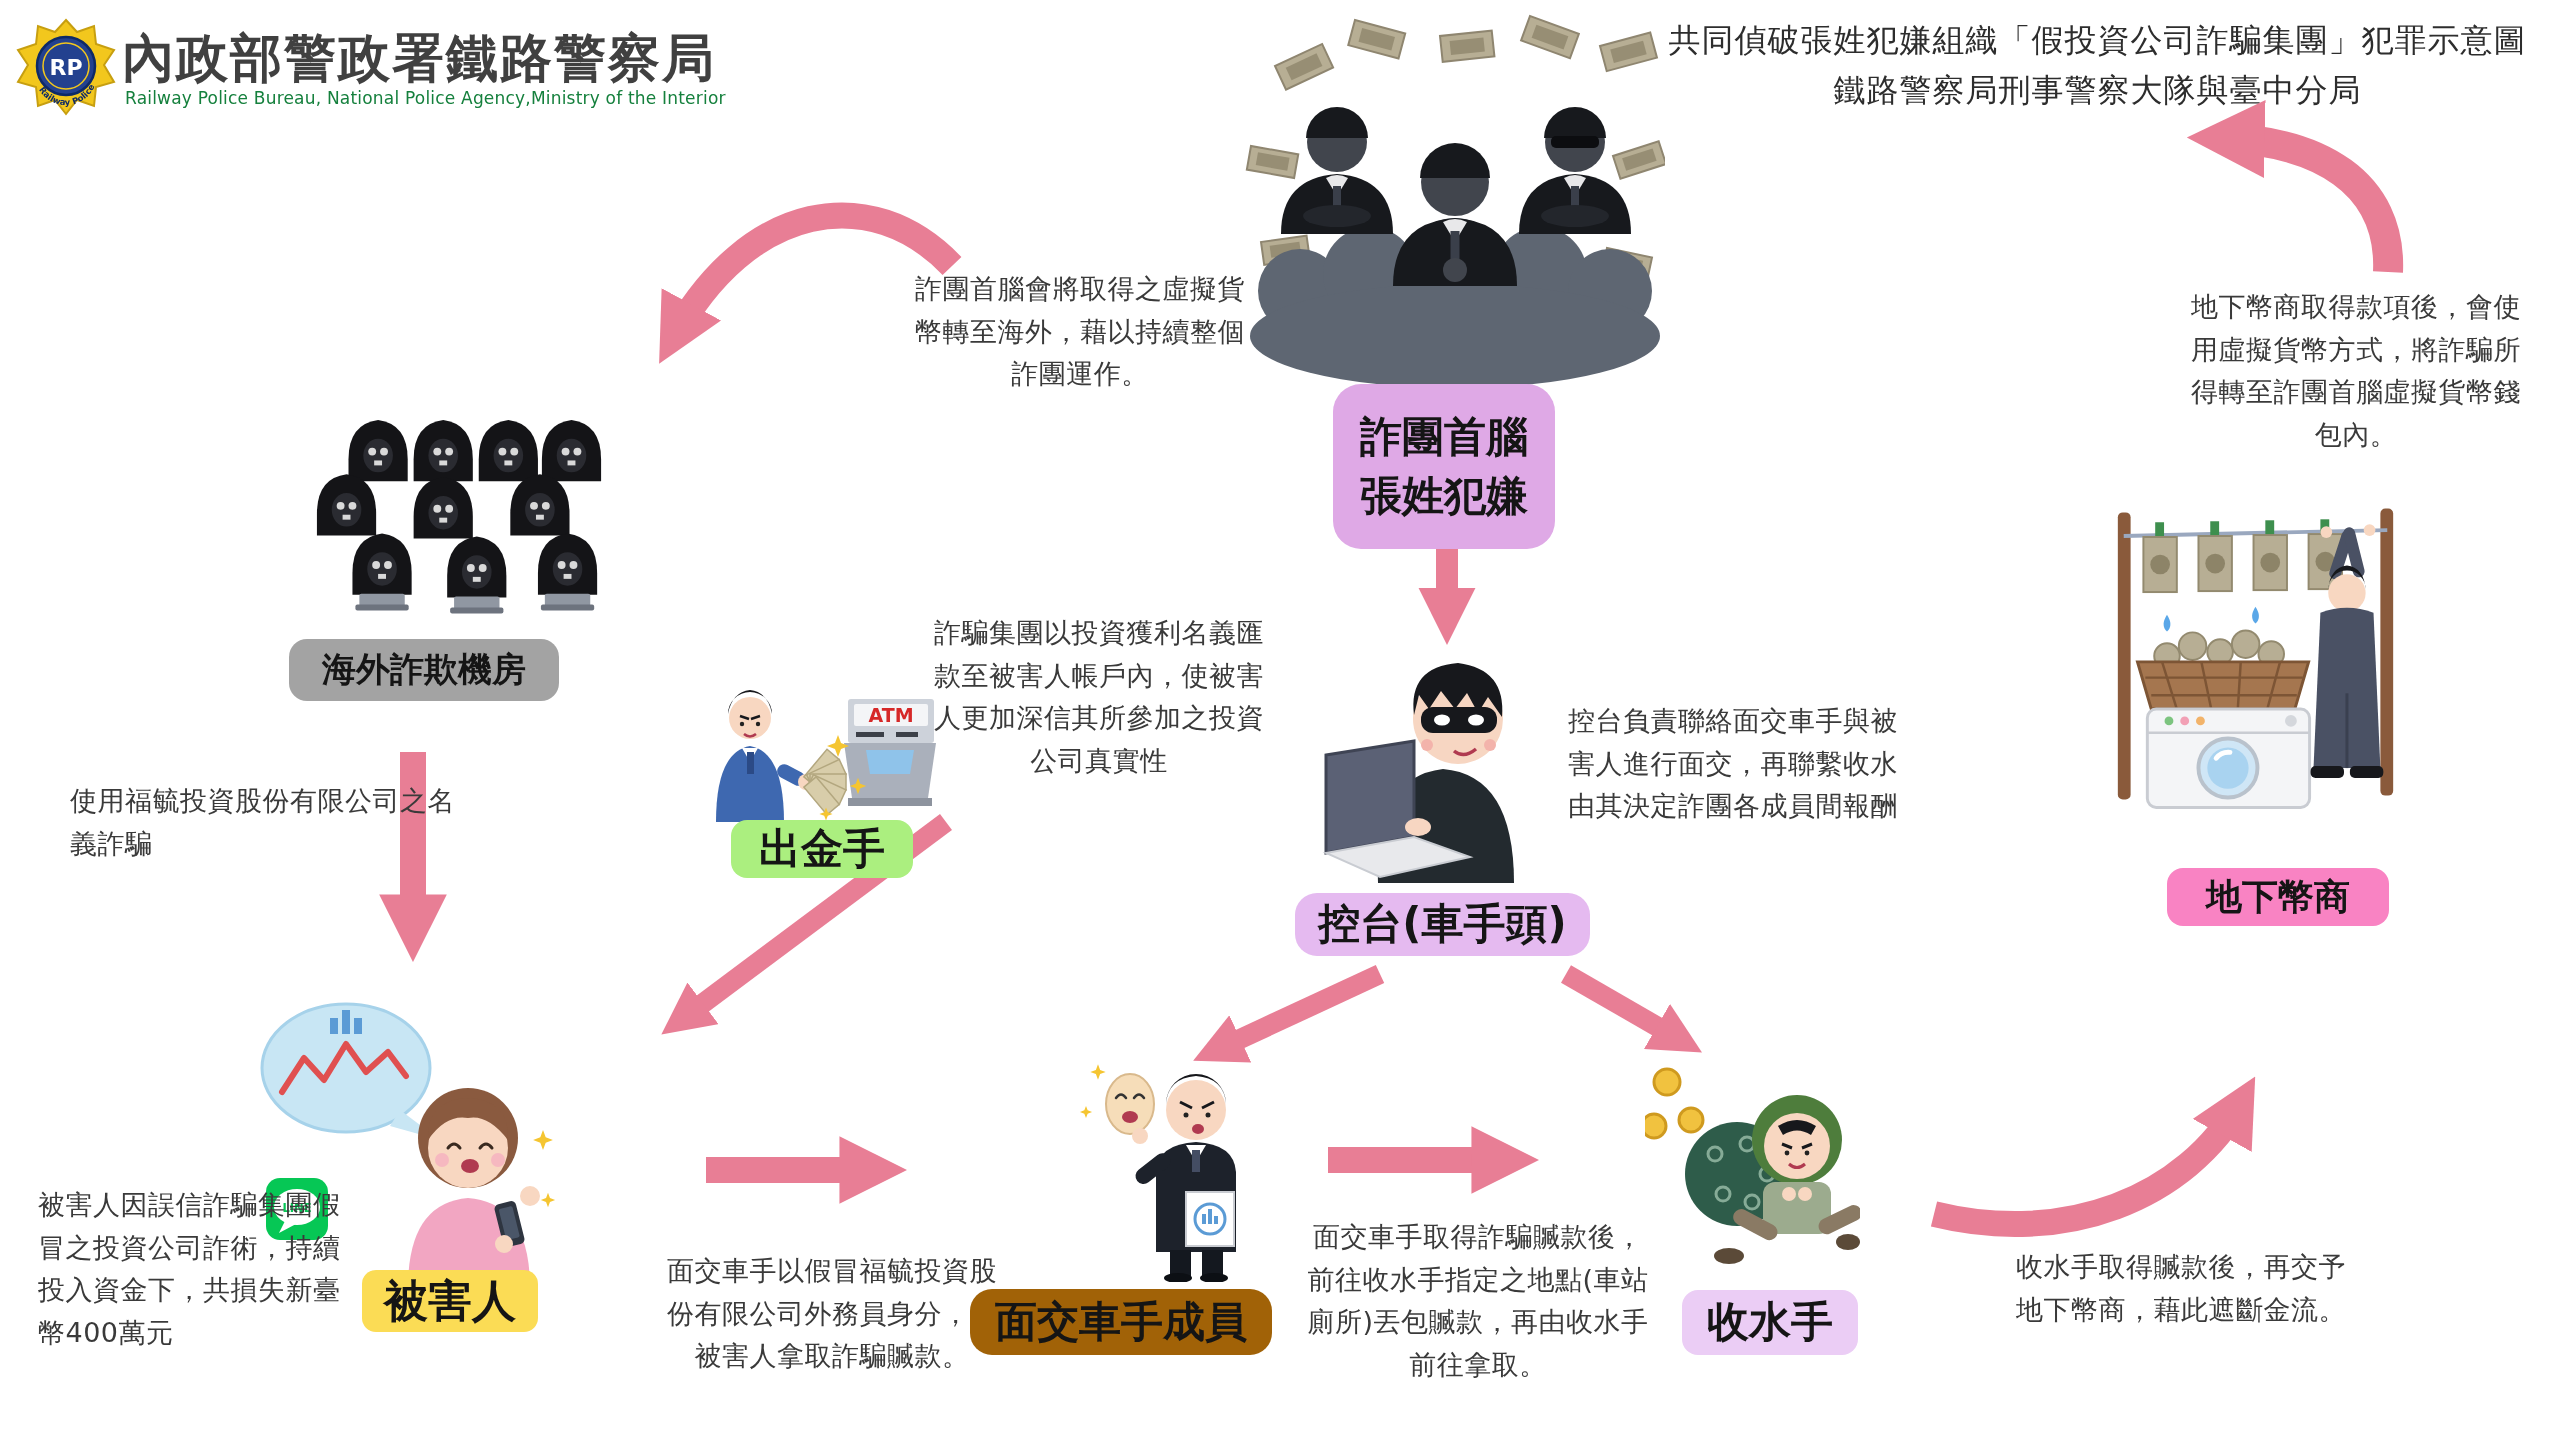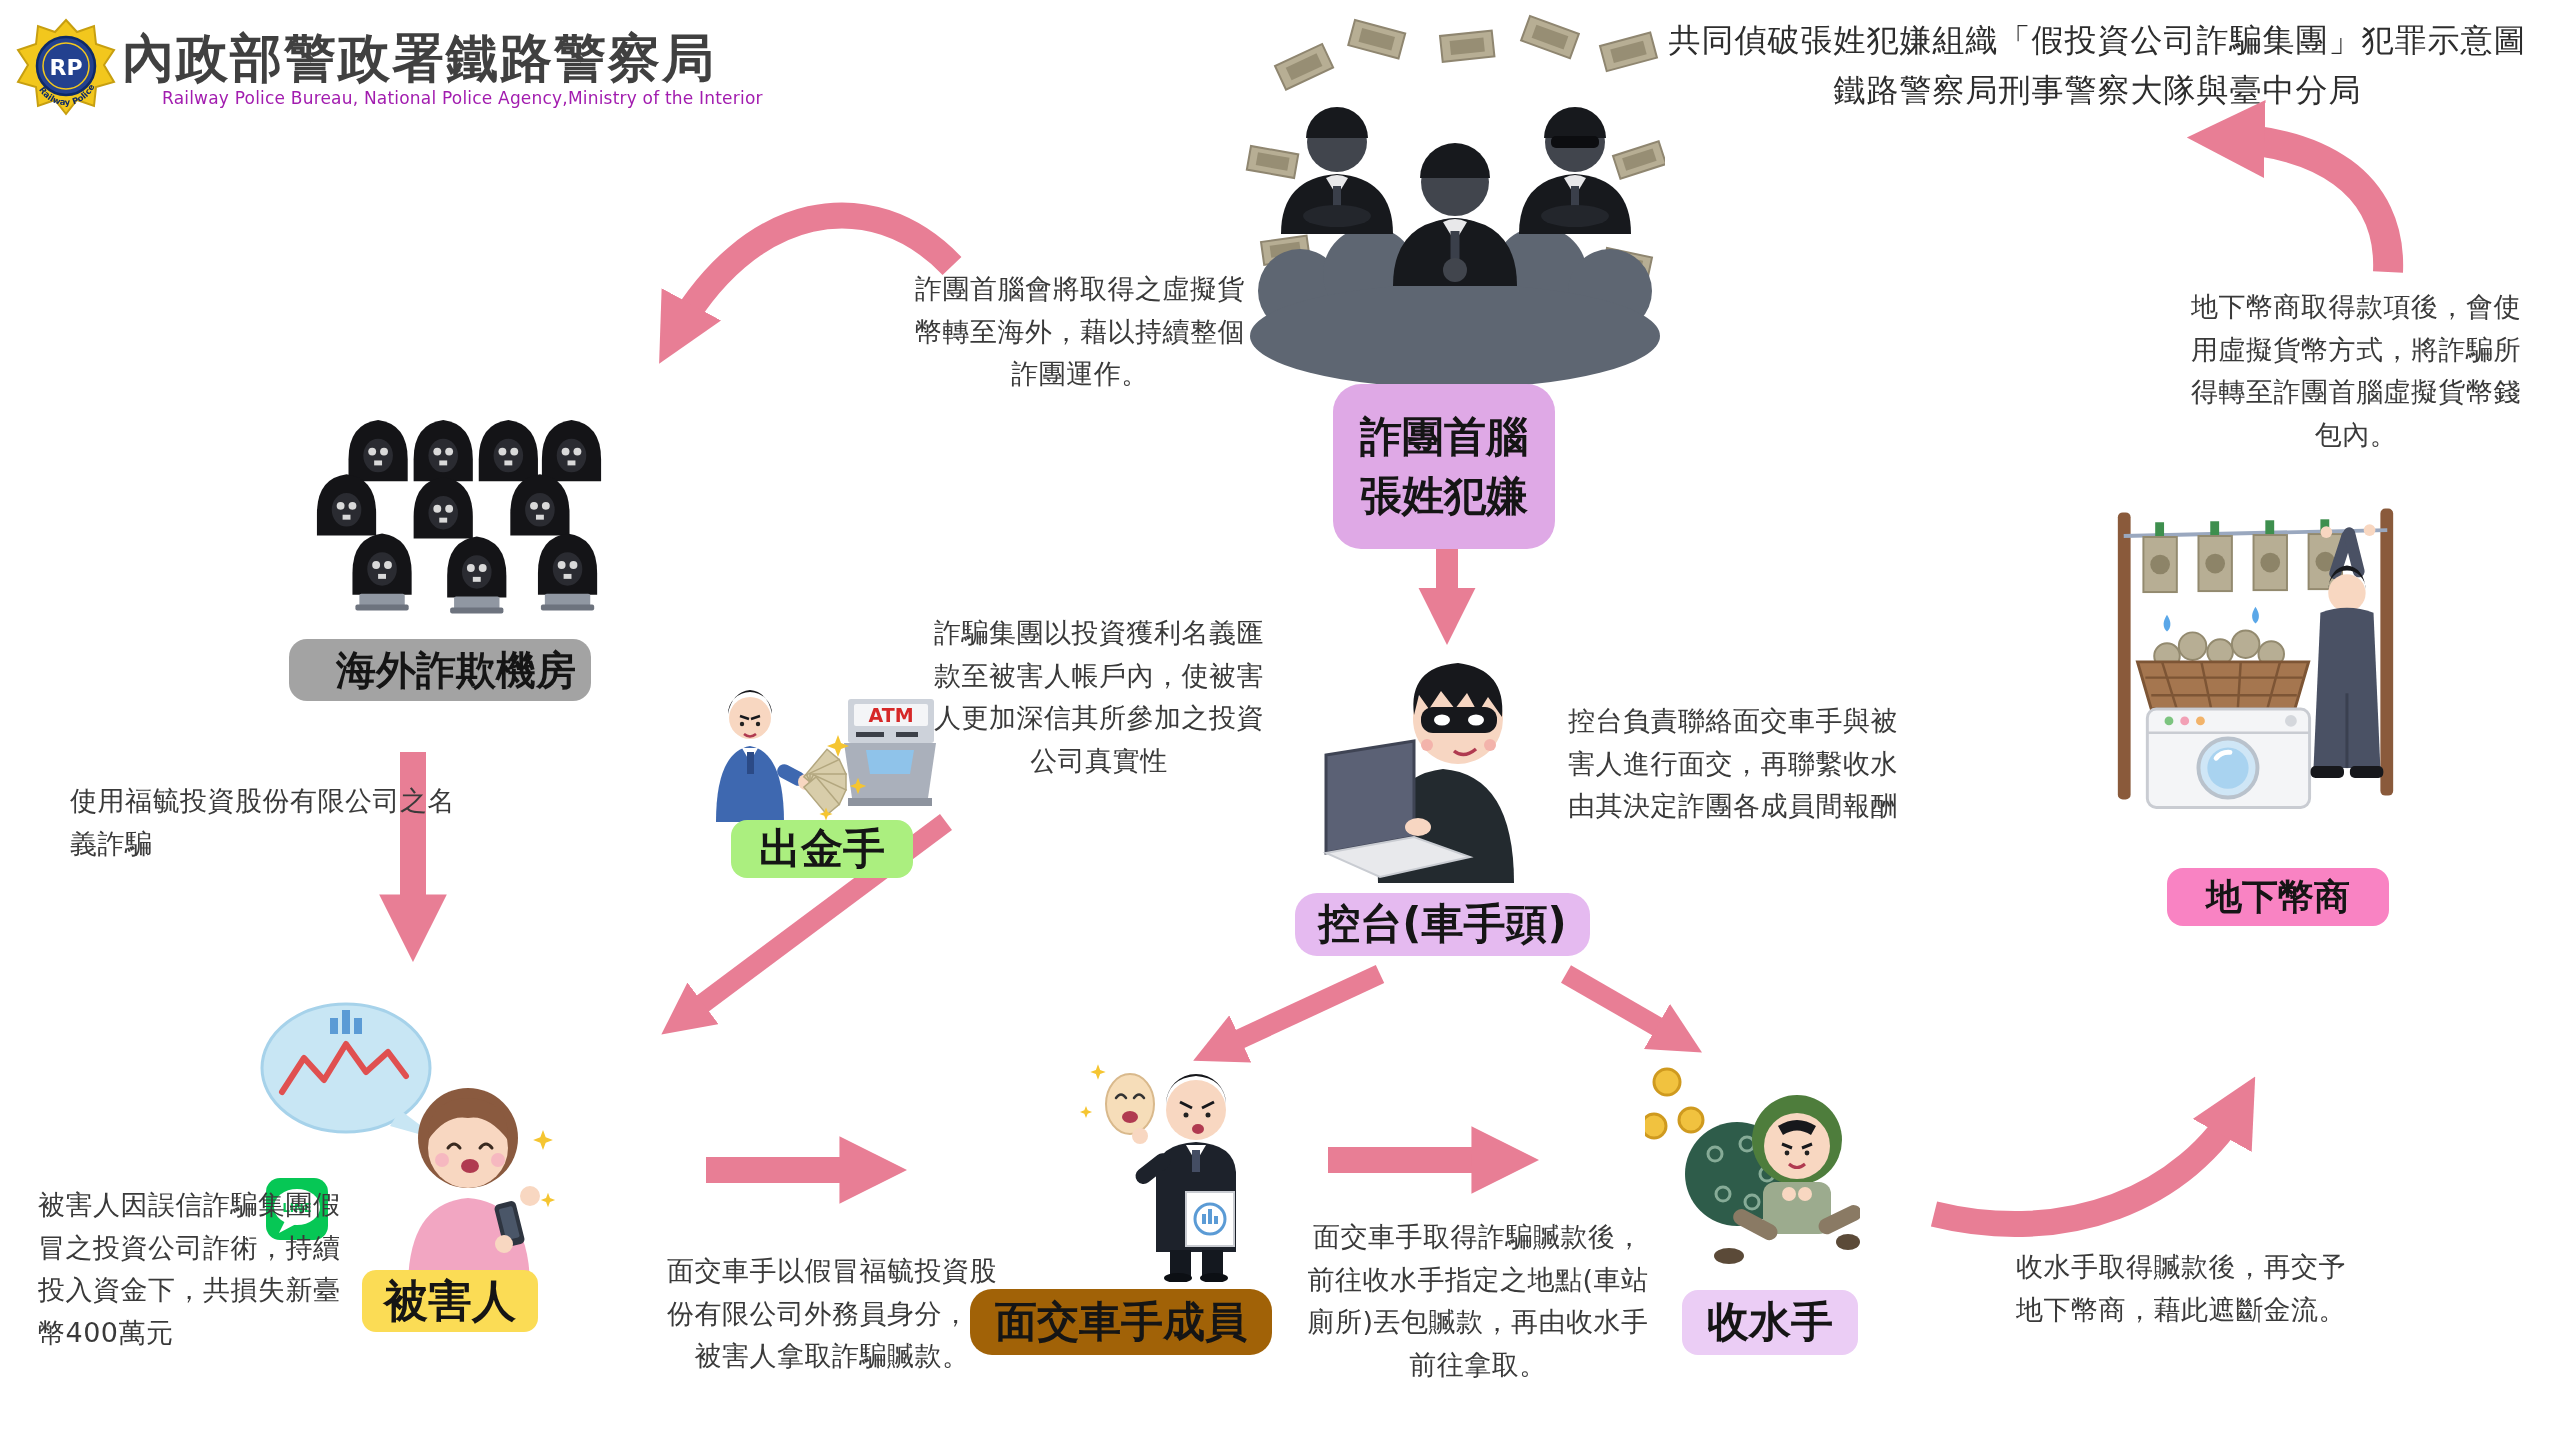--- a/index.html
+++ b/index.html
@@ -2,28 +2,28 @@
 <html lang="zh-Hant"><head>
 <meta charset="utf-8">
 <style>
   html,body{margin:0;padding:0;background:#fff;}
   #canvas{position:relative;width:2560px;height:1440px;background:#fff;overflow:hidden;
           font-family:"DejaVu Sans","Liberation Sans",sans-serif;color:#222;}
   .abs{position:absolute;}
   svg{display:block;}
   
   .org-zh{position:absolute;left:122px;top:24px;font-size:52px;font-weight:bold;color:#404040;letter-spacing:2px;}
-  .org-en{position:absolute;left:125px;top:88px;font-size:17px;color:#a21caf;letter-spacing:.2px;margin-left:37px;}
+  .org-en{position:absolute;left:125px;top:88px;font-size:17px;color:#15803d;letter-spacing:.2px;}
   .title-block{position:absolute;left:1645px;top:16px;width:905px;text-align:center;color:#2d2d2d;}
   .title-line{font-size:32px;letter-spacing:1px;line-height:1.55;}
   
   .label{position:absolute;display:flex;align-items:center;justify-content:center;
          font-weight:bold;color:#151515;white-space:pre-line;text-align:center;z-index:5;line-height:1.4;}
   .lbl-boss{left:1333px;top:384px;width:222px;height:165px;background:#dfa9e6;border-radius:28px;font-size:42px;}
-  .lbl-overseas{left:289px;top:639px;width:270px;height:62px;background:#a3a3a3;border-radius:18px;font-size:40px;padding-left:32px;}
+  .lbl-overseas{left:289px;top:639px;width:270px;height:62px;background:#a3a3a3;border-radius:18px;font-size:34px;}
   .lbl-cashout{left:731px;top:820px;width:182px;height:58px;background:#abef7f;border-radius:16px;font-size:42px;}
   .lbl-console{left:1295px;top:893px;width:295px;height:63px;background:#e5baf0;border-radius:22px;font-size:42px;}
   .lbl-underground{left:2152px;top:868px;width:222px;height:58px;background:#f983c3;border-radius:16px;font-size:36px;margin-left:15px;}
   .lbl-victim{left:362px;top:1270px;width:176px;height:62px;background:#fbdc55;border-radius:14px;font-size:44px;}
   .lbl-courier{left:970px;top:1289px;width:302px;height:66px;background:#a16207;border-radius:22px;font-size:42px;}
   .lbl-collector{left:1682px;top:1290px;width:176px;height:65px;background:#ebcdf5;border-radius:16px;font-size:42px;}
   
   .note{position:absolute;white-space:pre-line;color:#3a3a3a;font-size:27px;line-height:1.58;letter-spacing:.5px;z-index:4;}
   .n-center{text-align:center;}
   .n-crypto{left:900px;top:268px;width:360px;}

